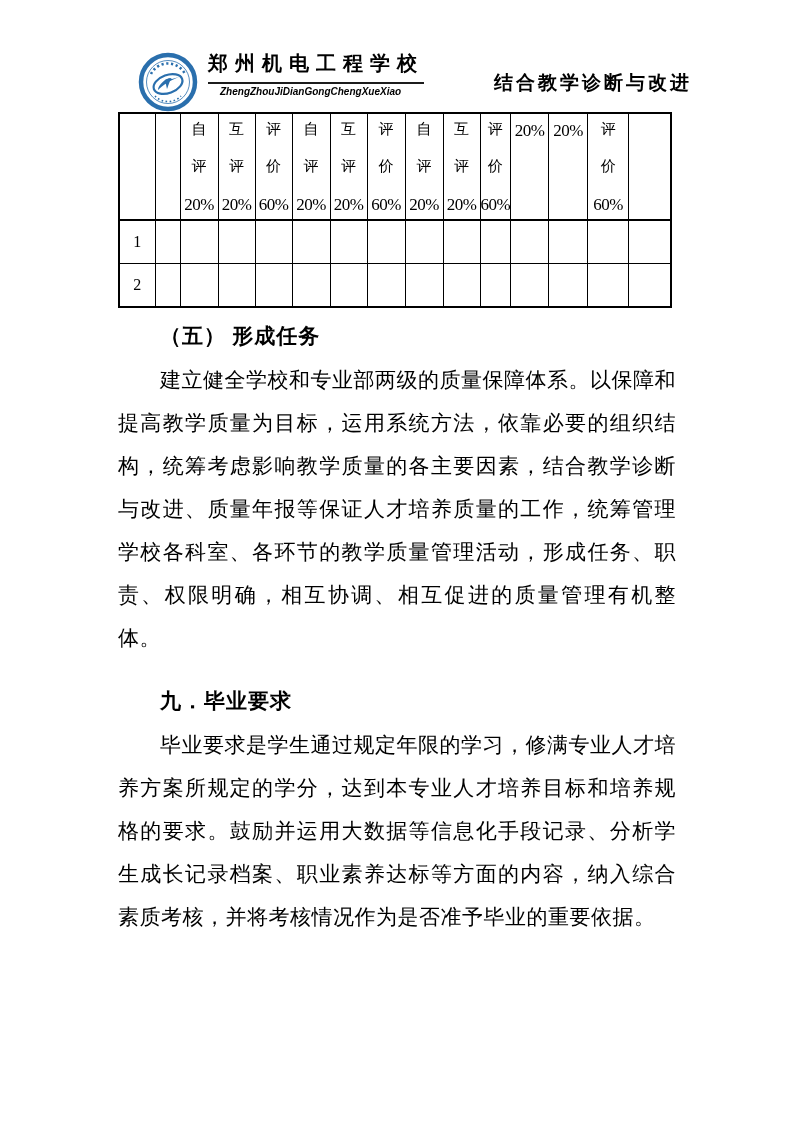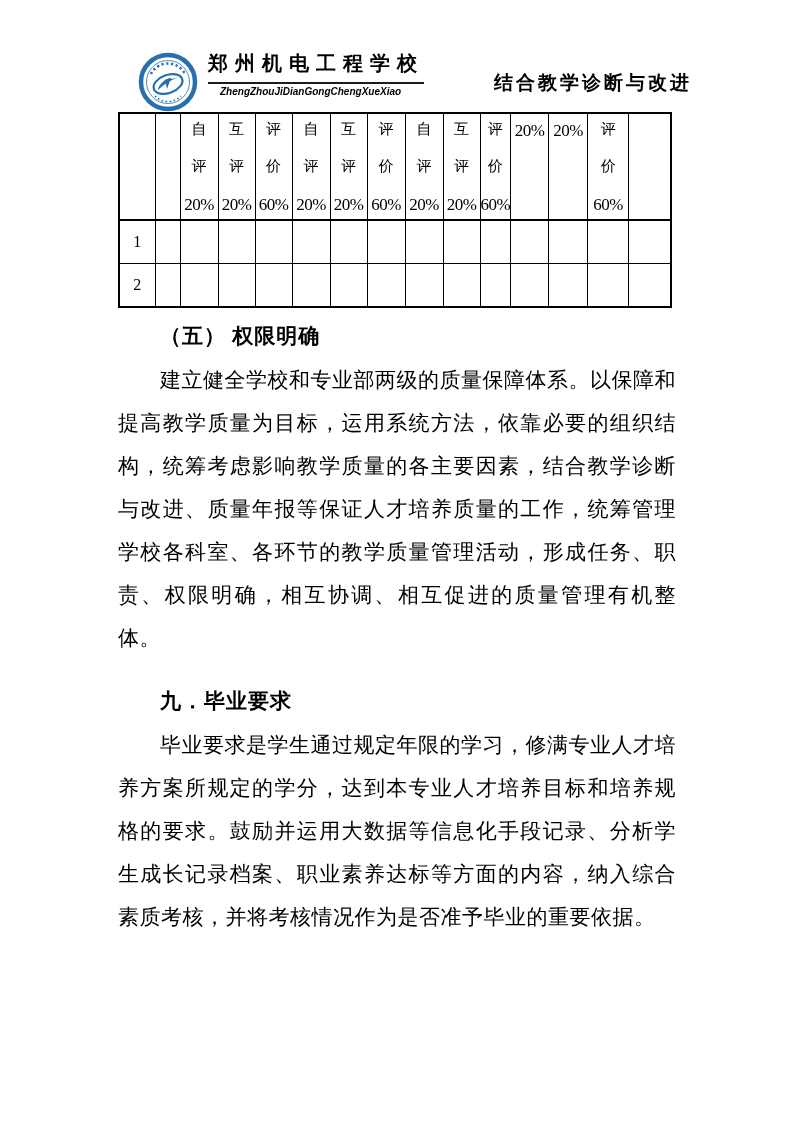--- a/index.html
+++ b/index.html
@@ -221,21 +221,21 @@
         <td></td>
             <td></td>
         <td></td>
             <td></td>
       </tr>
     </tbody>
       </table>
   </div>
 
   <div class="content">
-    <h2>（五） 权限明确</h2>
+    <h2>（五） 形成任务</h2>
     <p>建立健全学校和专业部两级的质量保障体系。以保障和提高教学质量为目标，运用系统方法，依靠必要的组织结构，统筹考虑影响教学质量的各主要因素，结合教学诊断与改进、质量年报等保证人才培养质量的工作，统筹管理学校各科室、各环节的教学质量管理活动，形成任务、职责、权限明确，相互协调、相互促进的质量管理有机整体。</p>
     <h2 class="second">九．毕业要求</h2>
     <p>毕业要求是学生通过规定年限的学习，修满专业人才培养方案所规定的学分，达到本专业人才培养目标和培养规格的要求。鼓励并运用大数据等信息化手段记录、分析学生成长记录档案、职业素养达标等方面的内容，纳入综合素质考核，并将考核情况作为是否准予毕业的重要依据。</p>
   </div>
 
   <div class="page-number">211</div>
 
 </div>
 
 </body></html>

